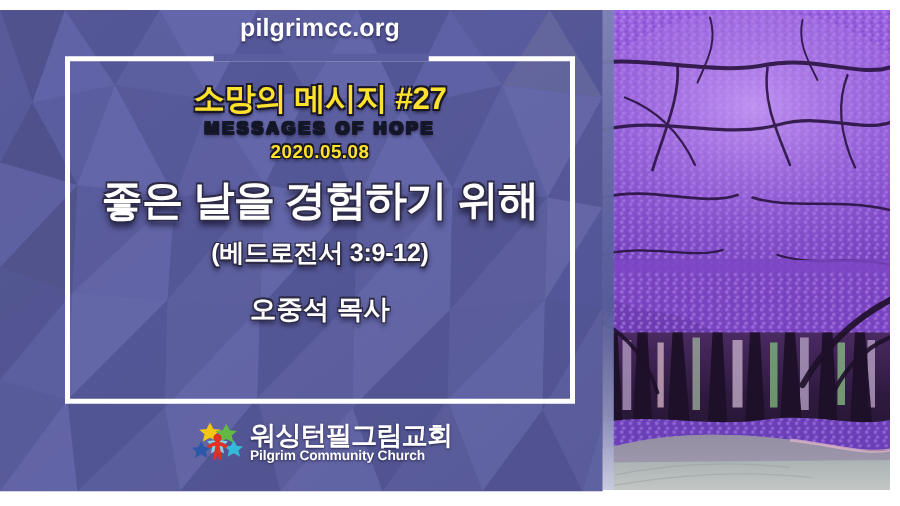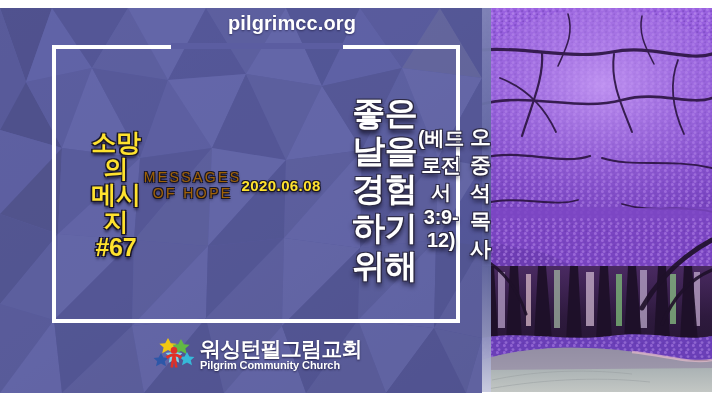--- a/index.html
+++ b/index.html
@@ -59,23 +59,22 @@
     content:"";
     position:absolute;left:0;top:4px;width:100%;height:6px;
     background:#5b5da1;
   }
 
   
   #content{
     position:absolute;
     left:52px;top:45px;
     width:408px;height:278px;
-    display:flex;flex-direction:row;align-items:center;
+    display:flex;flex-direction:column;align-items:center;
     text-align:center;
-    margin-left:36px;
   }
 
   .site-url{
     position:absolute;
     left:0;top:-33px;
     width:408px;
     font-size:20px;
     font-weight:700;
     color:#ffffff;
     letter-spacing:.1px;
@@ -90,22 +89,22 @@
     letter-spacing:-0.3px;
     line-height:1.05;
     text-shadow:
       -1.4px -1.4px 0 #1a1726, 1.4px -1.4px 0 #1a1726,
       -1.4px  1.4px 0 #1a1726, 1.4px  1.4px 0 #1a1726,
        0 2.5px 3px rgba(10,8,25,.8);
   }
   .series-en{
     margin-top:2px;
     font-size:14px;
-    font-weight:400;
-    color:#a16207;
+    font-weight:700;
+    color:#0f172a;
     letter-spacing:2.4px;
     text-shadow:
       -1px -1px 0 #1a1726, 1px -1px 0 #1a1726,
       -1px  1px 0 #1a1726, 1px  1px 0 #1a1726,
        0 2px 3px rgba(10,8,25,.8);
   }
   .series-date{
     margin-top:3px;
     font-size:15px;
     font-weight:700;
@@ -366,25 +365,25 @@
   </div>
   <div id="photo-seam"></div>
 
   <div id="frame"></div>
   <div id="frame-notch"></div>
 
   <div id="content">
 
     <div class="site-url">pilgrimcc.org</div>
 
-    <div class="series-ko">소망의 메시지 #67</div>
+    <div class="series-ko">소망의 메시지 #27</div>
 
     <div class="series-en">MESSAGES OF HOPE</div>
 
-    <div class="series-date">2020.06.08</div>
+    <div class="series-date">2020.05.08</div>
 
     <div class="sermon-title">
       <span class="line">좋은 날을 경험하기 위해</span>
     </div>
 
     <div class="scripture">(베드로전서 3:9-12)</div>
 
     <div class="speaker">오중석 목사</div>
   </div>
 

